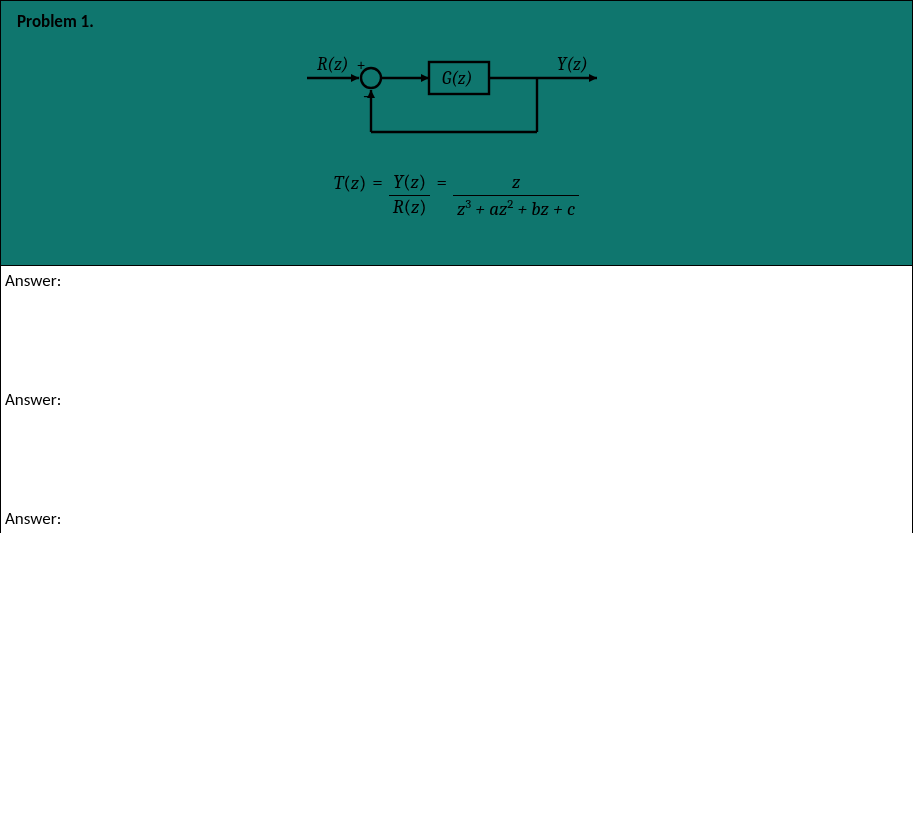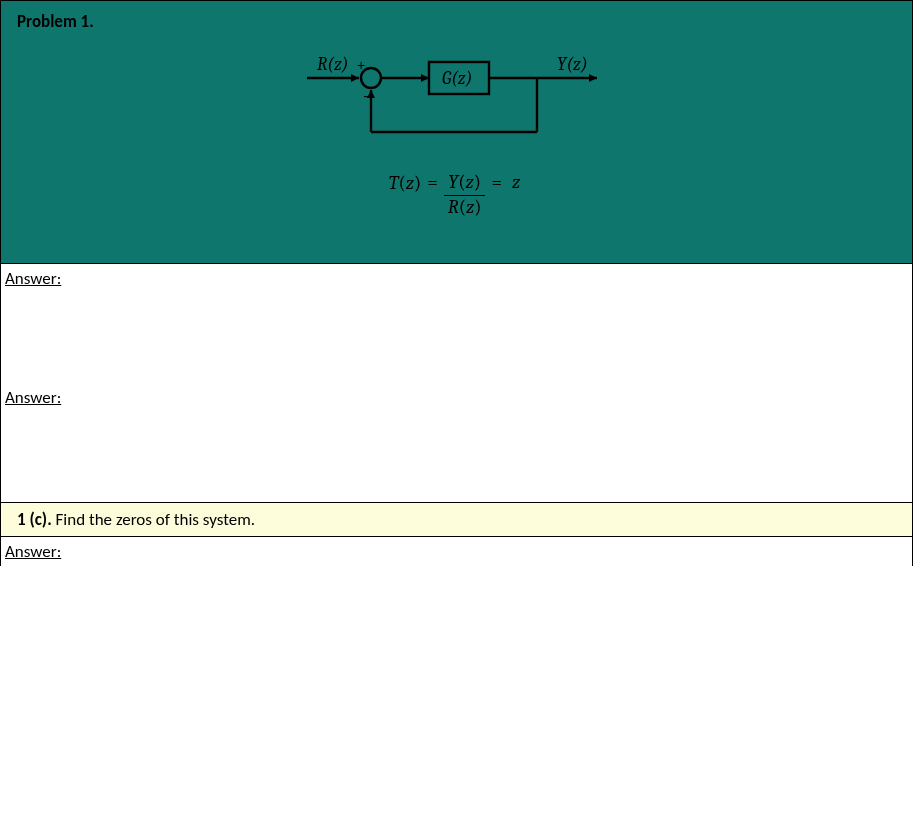--- a/index.html
+++ b/index.html
@@ -28,21 +28,20 @@
   .subpart-box {
     background: #fdfcdb;
     border: 1px solid #000;
     border-left: none;
     border-right: none;
     padding: 6px 16px;
     margin-top: 0;
   }
   .answer-row {
     padding: 4px 28px 4px 4px;
-    text-decoration: underline;
   }
   .spacer { height: 90px; }
   .diagram-wrap {
     margin-top: 20px;
     margin-bottom: 20px;
     display: flex;
     justify-content: center;
   }
   .equation-wrap {
     display: flex;
@@ -116,30 +115,30 @@
       <div class="eq">
         <span><span>T</span><span class="paren">(</span><span>z</span><span class="paren">)</span></span>
         <span class="paren">=</span>
         <span class="frac">
           <span class="num"><span>Y</span><span class="paren">(</span><span>z</span><span class="paren">)</span></span>
           <span class="den"><span>R</span><span class="paren">(</span><span>z</span><span class="paren">)</span></span>
         </span>
         <span class="paren">=</span>
         <span class="frac">
           <span class="num">z</span>
+          <span class="den">
+            <span>z</span><span class="sup">3</span><span> + az</span><span class="sup">2</span><span> + bz + c</span>
+          </span>
         </span>
       </div>
     </div>
 
   </div>
 
   <div class="answer-row">Answer:</div>
   <div class="spacer"></div>
 
   <div class="answer-row">Answer:</div>
   <div class="spacer"></div>
 
-  <div class="subpart-box">
-    <span class="bold">1 (c).</span><span> Find the zeros of this system.</span>
-  </div>
   <div class="answer-row">Answer:</div>
 
 </div>
 
 </body></html>

